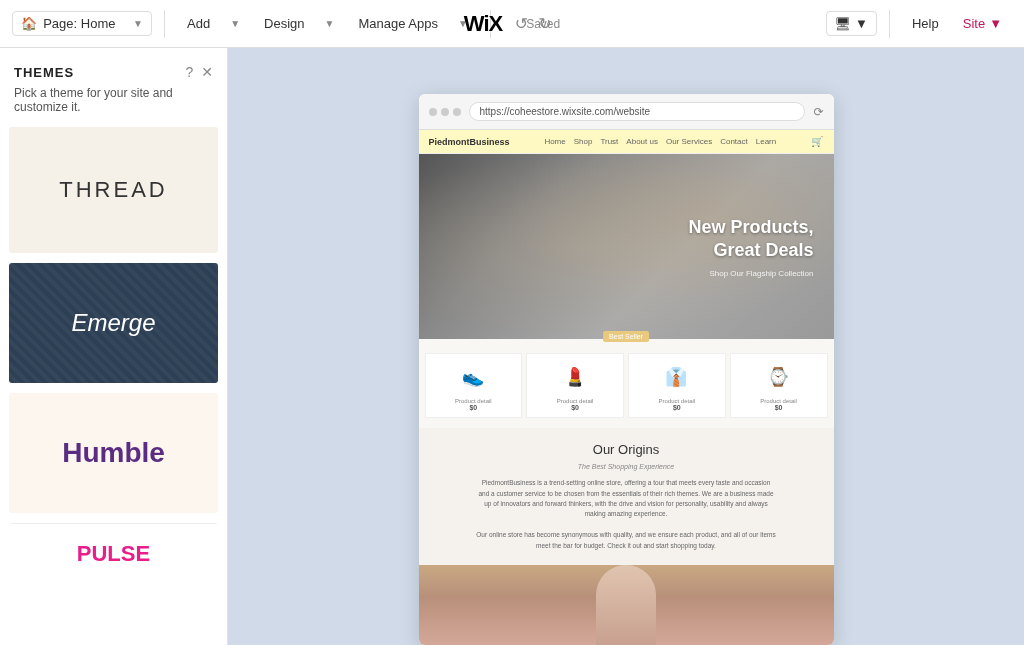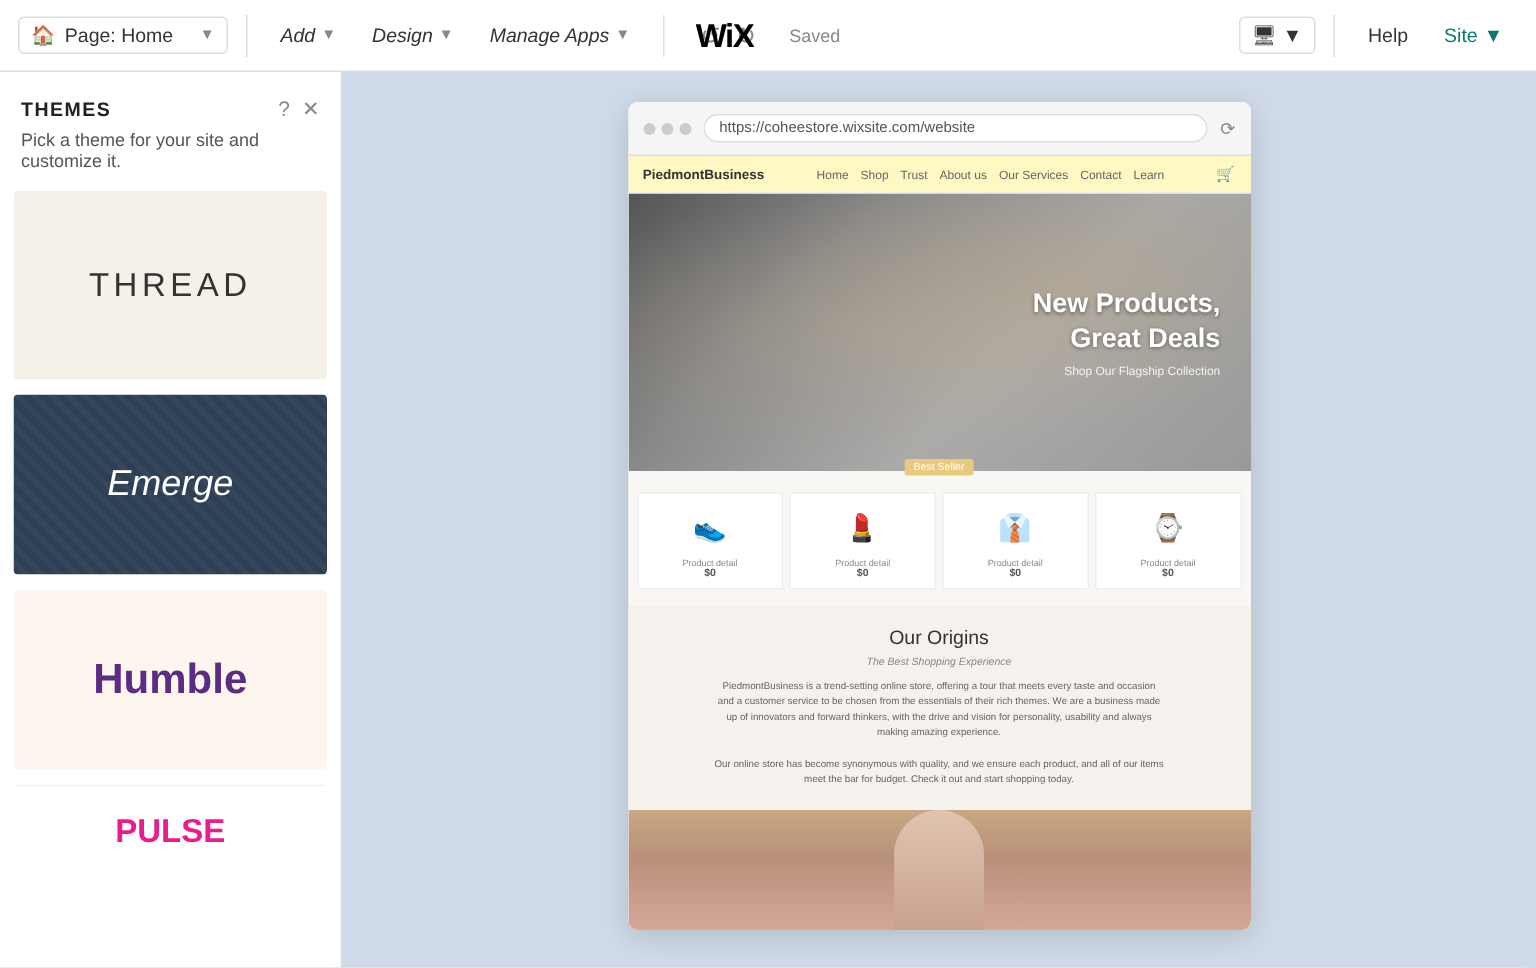--- a/index.html
+++ b/index.html
@@ -27,27 +27,26 @@
       font-size: 13px;
       color: #333;
       cursor: pointer;
       min-width: 140px;
     }
     .topbar-page-selector .chevron { font-size: 10px; color: #888; margin-left: auto; }
     .topbar-divider { width: 1px; background: #ddd; height: 28px; margin: 0 8px; }
     .topbar-btn {
       display: flex;
       align-items: center;
-      gap: 4px;
+      gap: 20px;
       padding: 4px 10px;
       font-size: 13px;
       color: #333;
       cursor: pointer;
       border-radius: 4px;
-      font-style: italic;
     }
     .topbar-btn .chevron { font-size: 10px; color: #888; }
     .wix-logo {
       position: absolute;
       left: 50%;
       transform: translateX(-50%);
       display: flex;
       align-items: center;
       gap: 24px;
     }
@@ -83,21 +82,21 @@
       cursor: pointer;
       color: #333;
     }
     .site-btn {
       display: flex;
       align-items: flex-start;
       gap: 4px;
       padding: 4px 10px;
       font-size: 13px;
       cursor: pointer;
-      color: #0f766e;
+      color: #be185d;
     }
 
     
     .main-layout {
       display: flex;
       height: calc(645px - 48px);
     }
 
     
     .themes-panel {
@@ -222,21 +221,21 @@
       color: #e91e8c;
     }
 
     
     .canvas-area {
       flex: 1;
       background: #d0dae8;
       position: relative;
       overflow: hidden;
       display: flex;
-      align-items: flex-start;
+      align-items: flex-end;
       justify-content: center;
       padding-top: 20px;
     }
 
     
     .browser-preview {
       width: 415px;
       background: #fff;
       border-radius: 6px;
       box-shadow: 0 4px 20px rgba(0,0,0,0.15);

